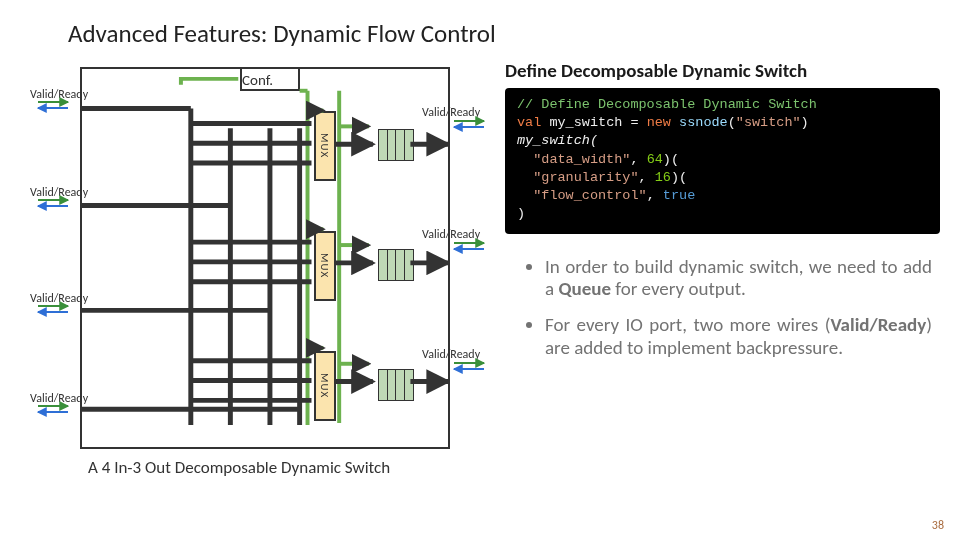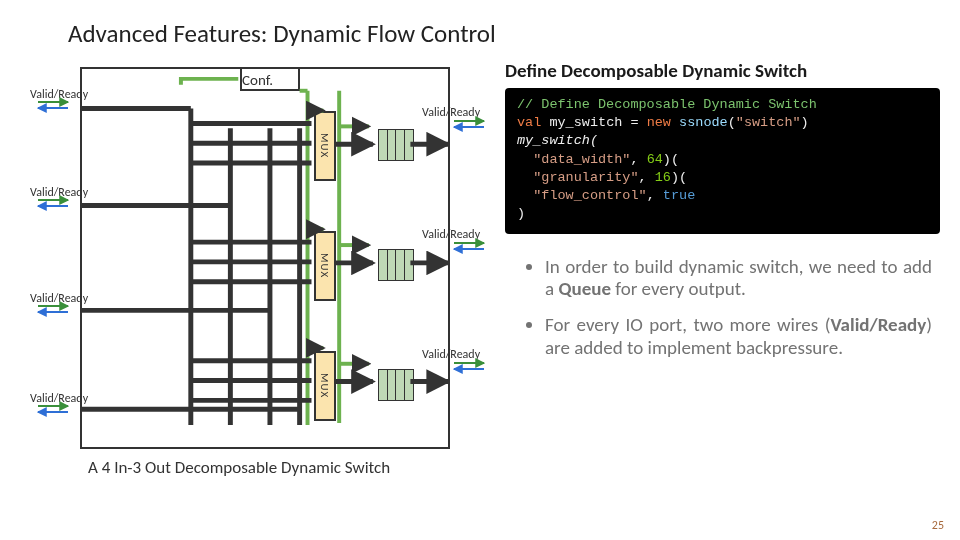--- a/index.html
+++ b/index.html
@@ -287,13 +287,13 @@
       <li>
         <span>In order to build dynamic switch, we need to add a </span><b>Queue</b><span> for every output.</span>
       </li>
       <li>
         <span>For every IO port, two more wires (</span><b>Valid/Ready</b><span>) are added to implement backpressure.</span>
       </li>
     </ul>
   </div>
 </div>
 
-<div class="pagenum">25</div>
+<div class="pagenum">38</div>
 
 </body></html>

